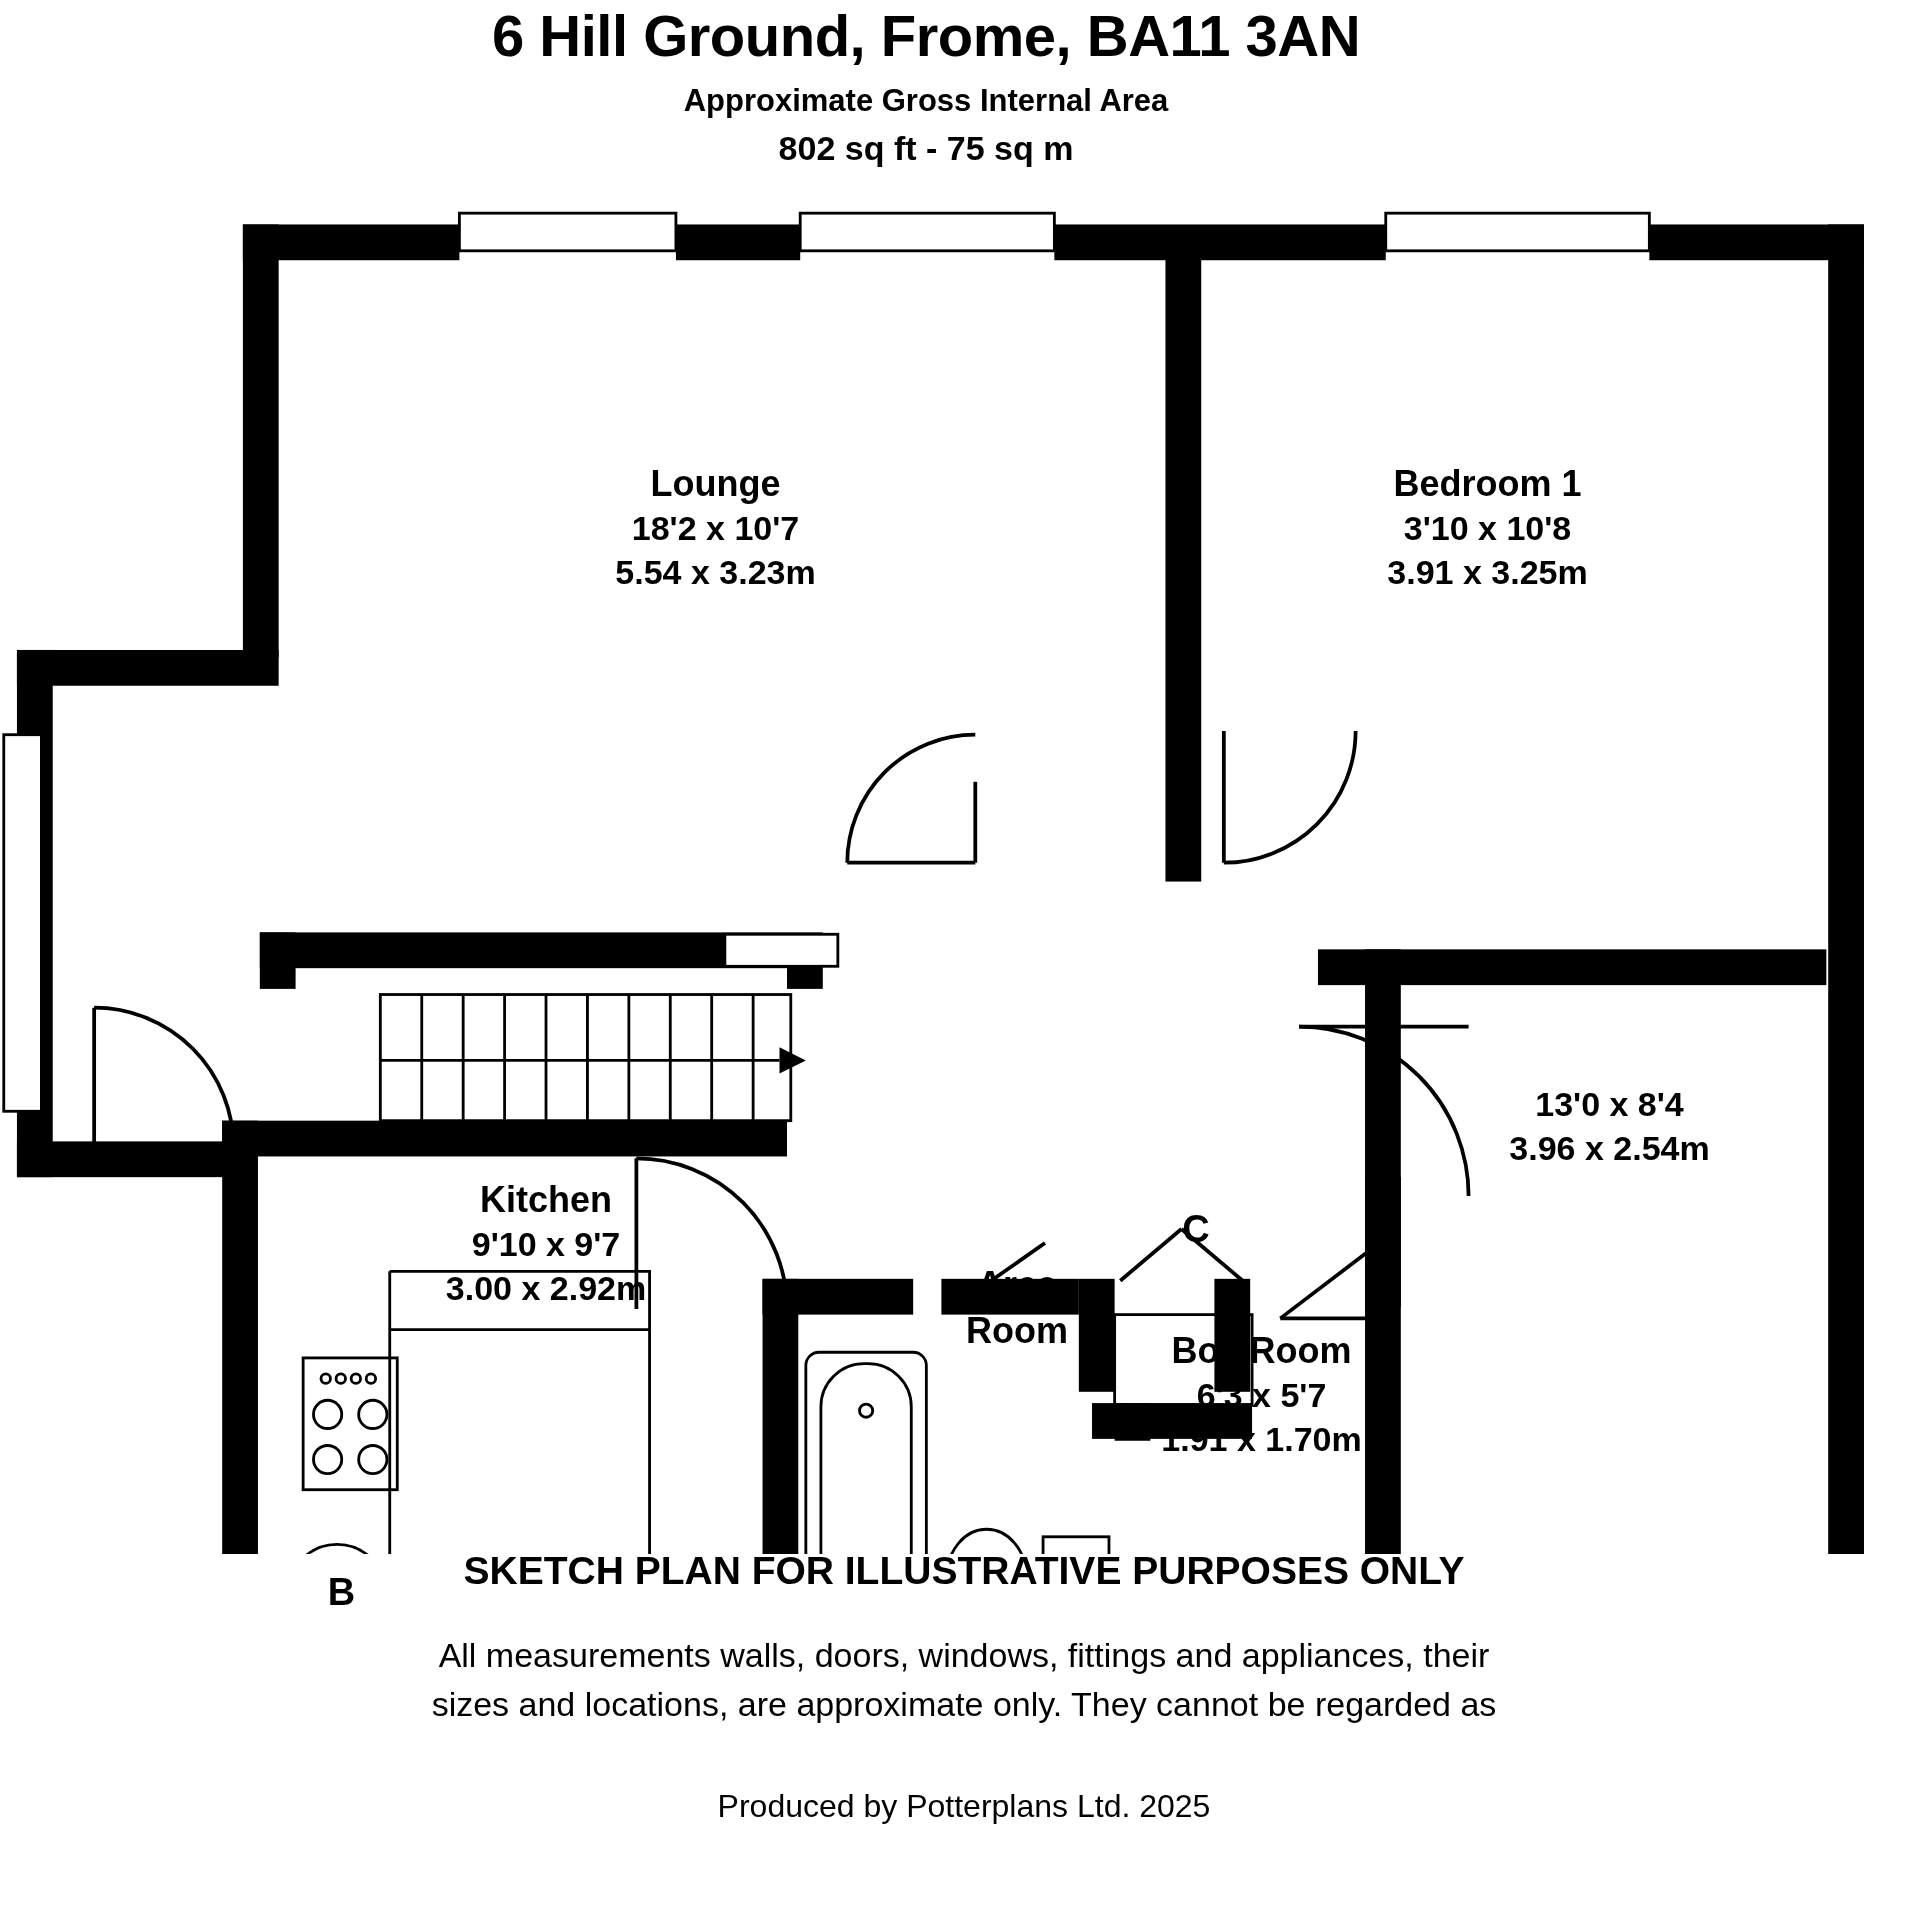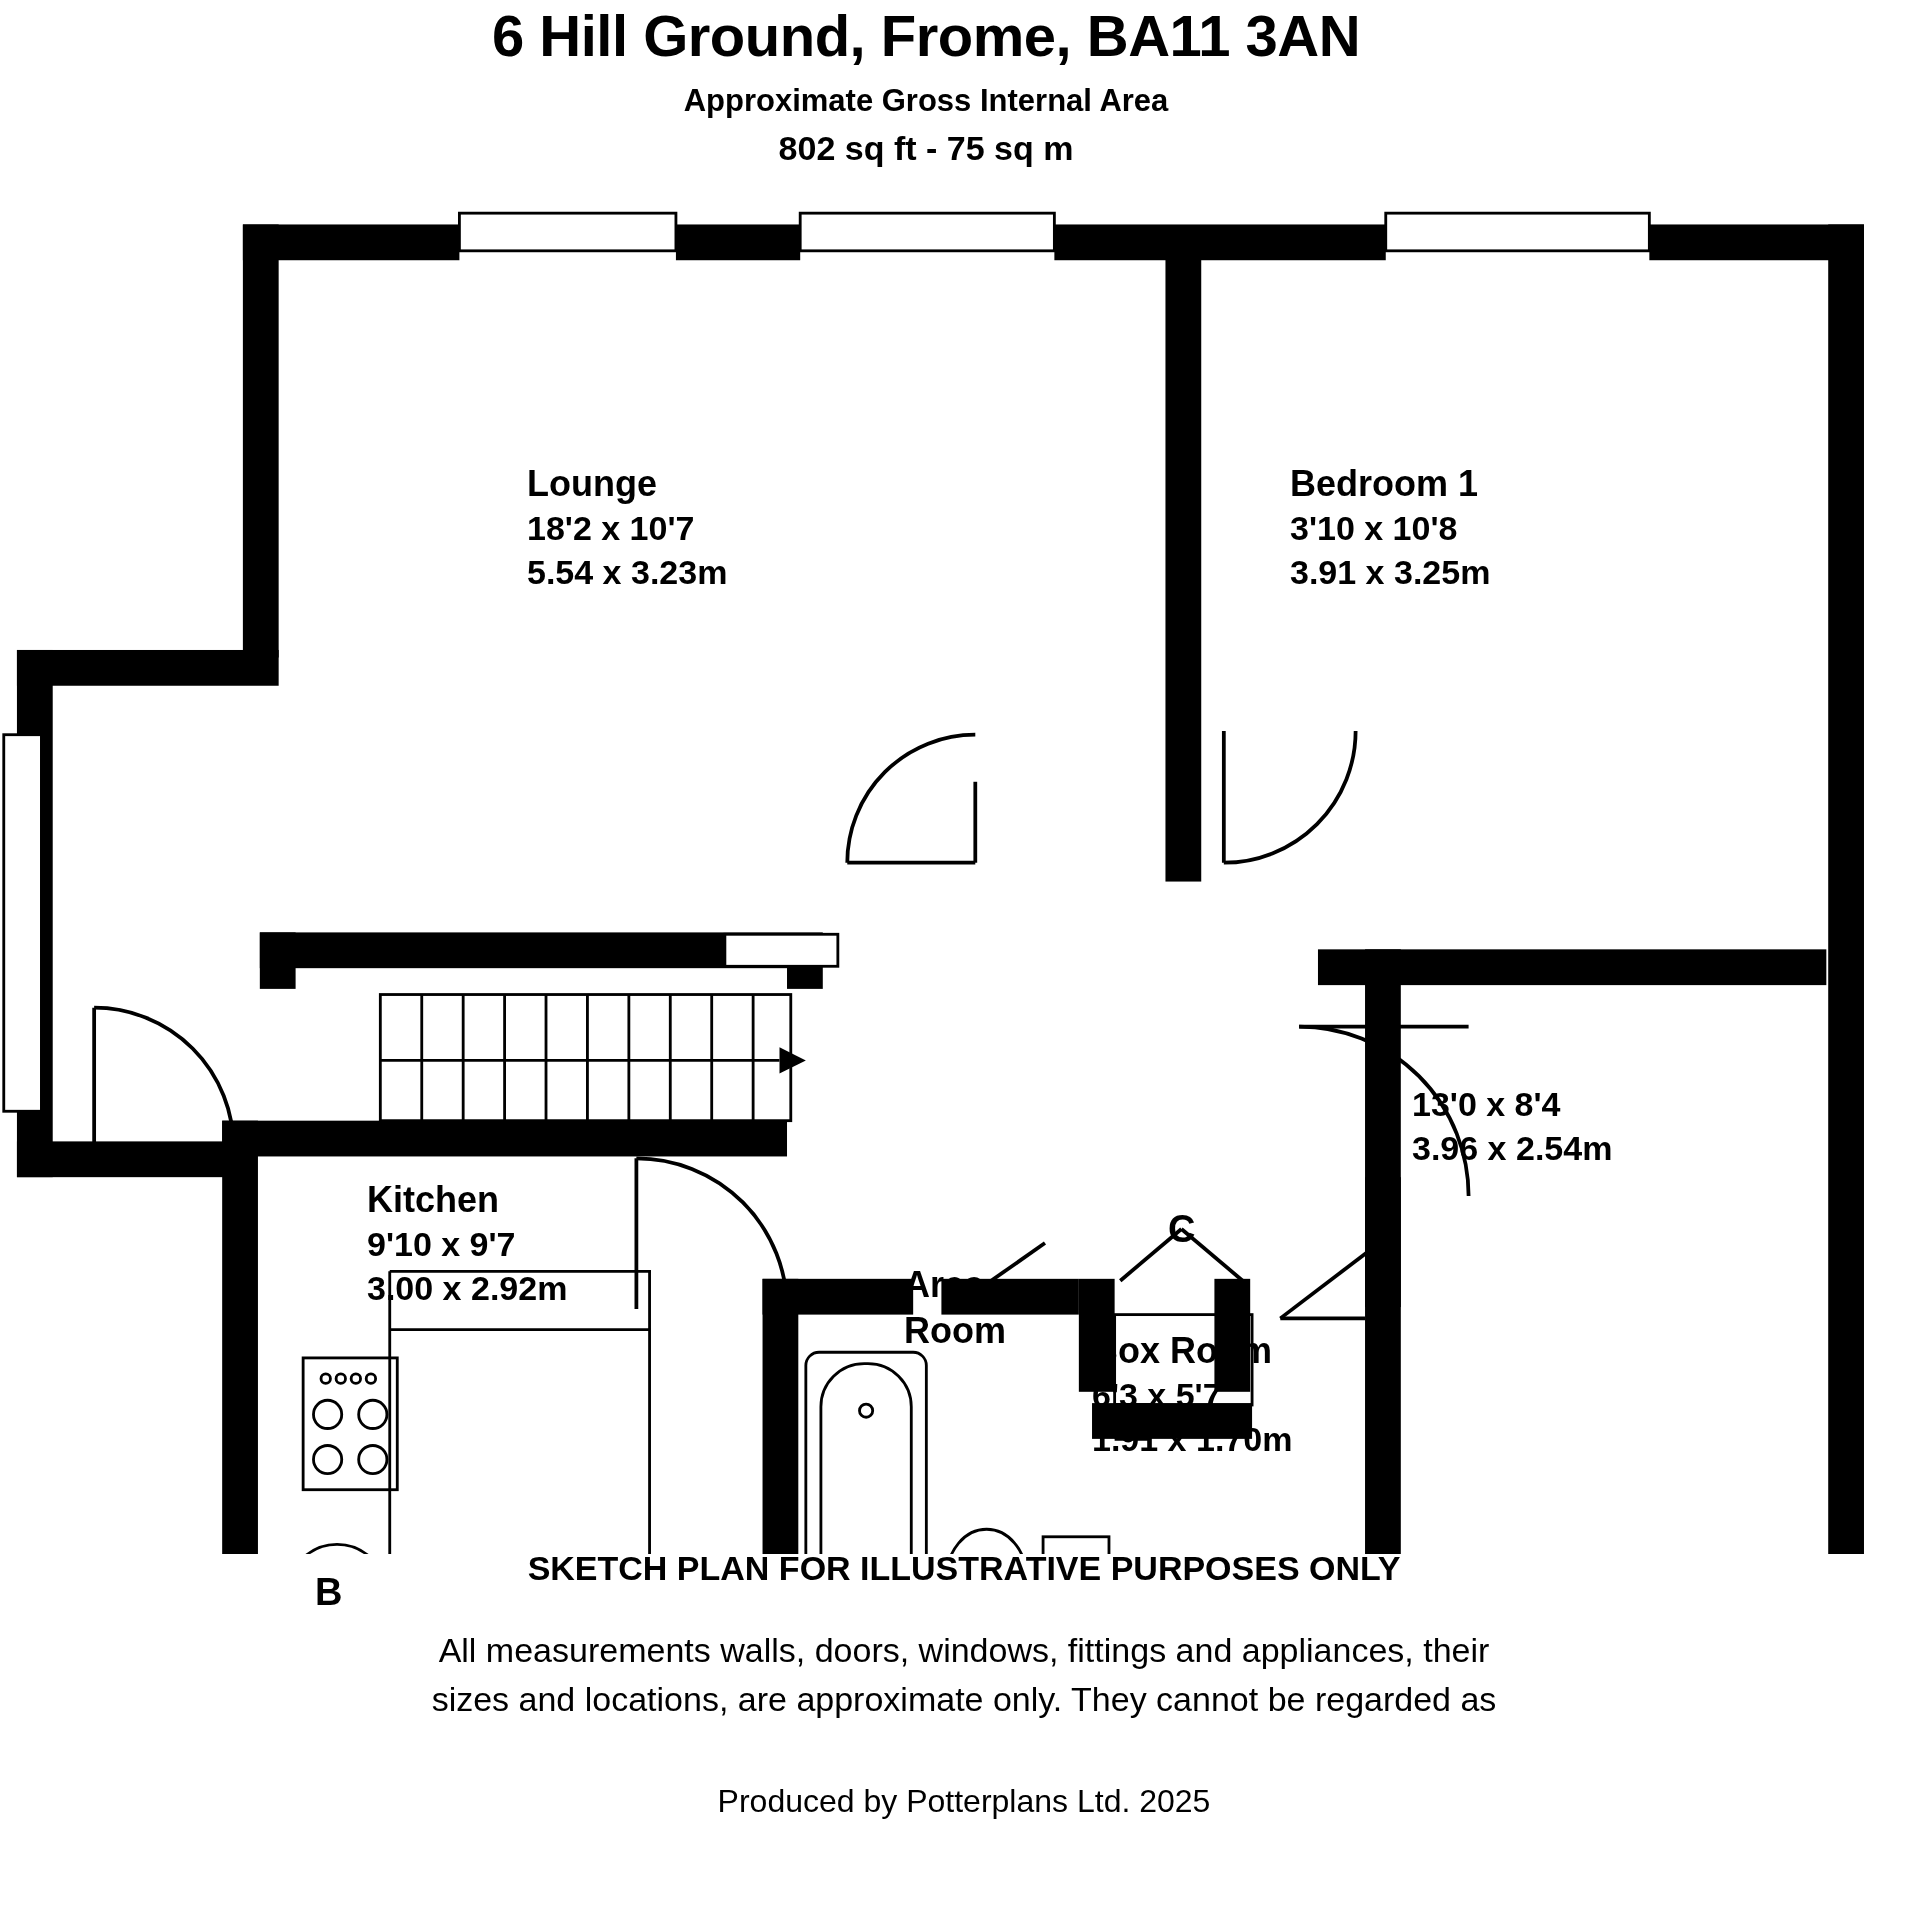--- a/index.html
+++ b/index.html
@@ -55,21 +55,21 @@
     width: 1928px;
     height: 1375px;
   }
   .plan svg {
     display: block;
   }
 
   
   .room-label {
     position: absolute;
-    text-align: left;
+    text-align: center;
     font-weight: bold;
     line-height: 1.28;
     white-space: nowrap;
   }
   .room-label .nm { font-size: 36px; }
   .room-label .dim { font-size: 34px; }
 
   .lbl-lounge  { left: 527px; top: 282px; width: 377px; }
   .lbl-bed1    { left: 1290px; top: 282px; width: 395px; }
   .lbl-bed2    { left: 1412px; top: 904px; width: 395px; }
@@ -80,21 +80,21 @@
 
   
   .footer {
     position: absolute;
     left: 0;
     top: 1549px;
     width: 1928px;
     text-align: center;
   }
   .disclaimer-title {
-    font-size: 34px;
+    font-size: 39px;
     font-weight: bold;
     letter-spacing: 0px;
   }
   .disclaimer-body {
     font-size: 34px;
     line-height: 1.45;
     margin-top: 38px;
   }
   .produced {
     font-size: 32px;

